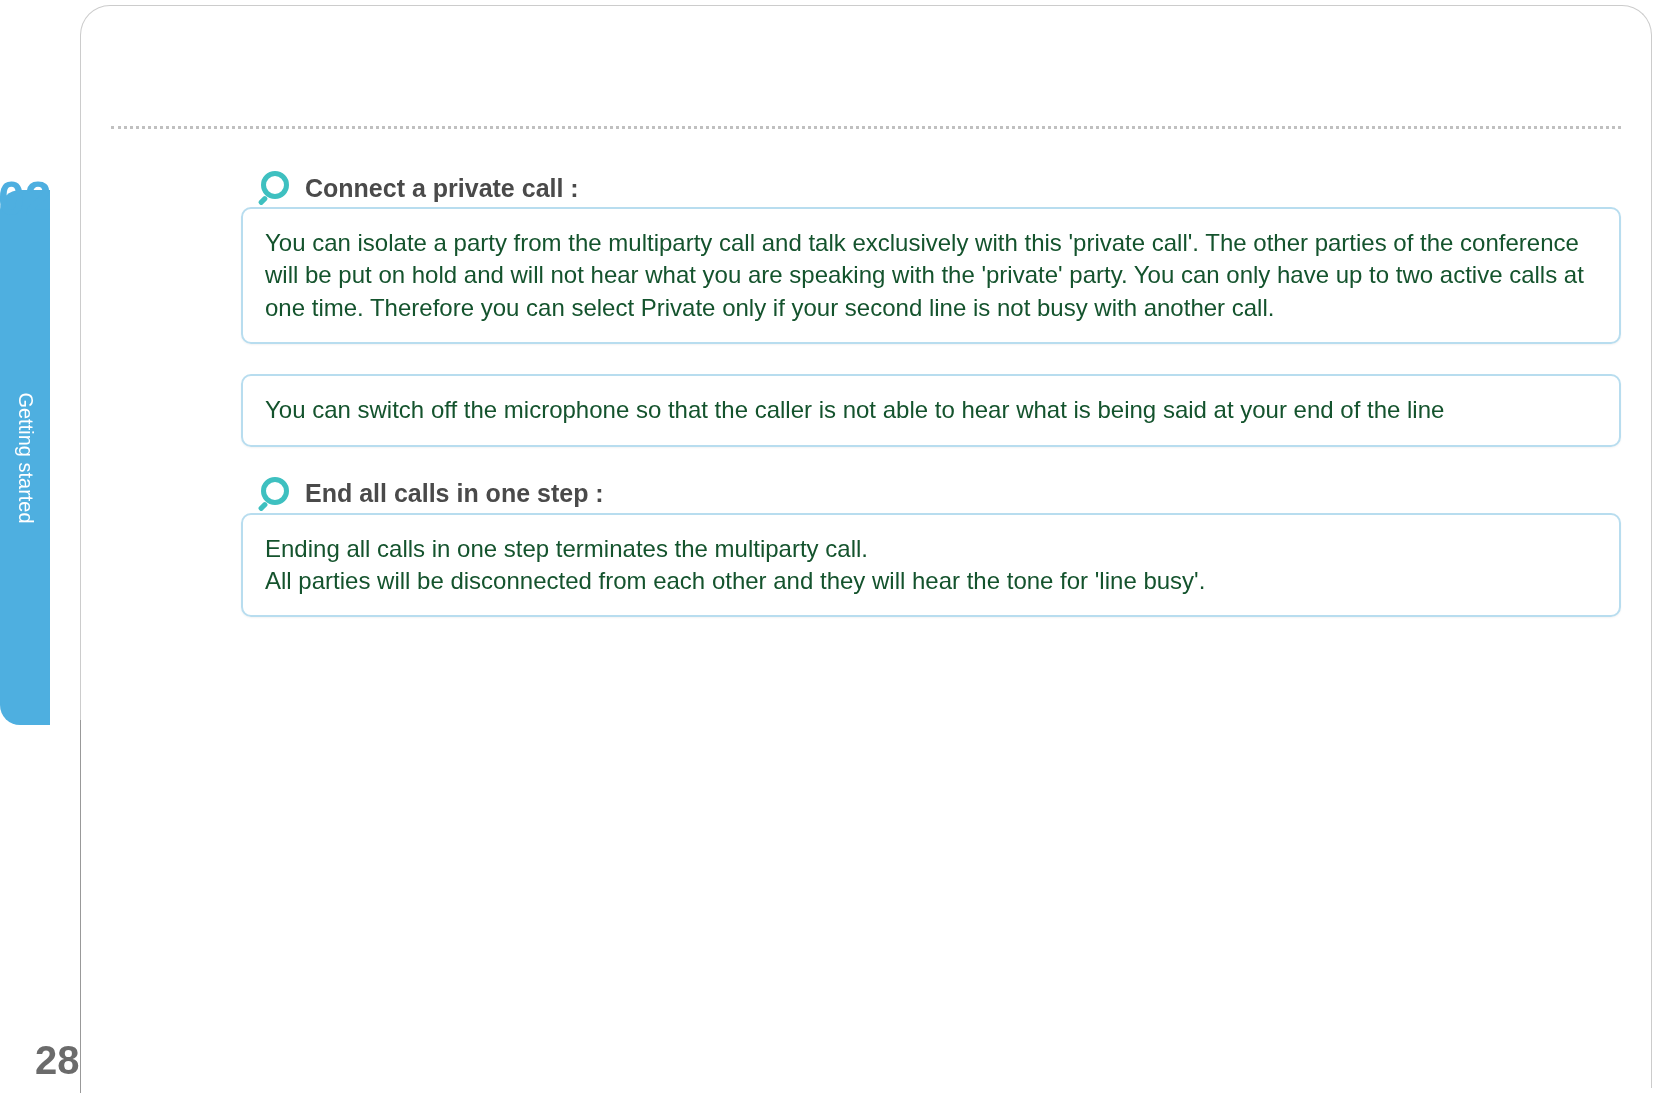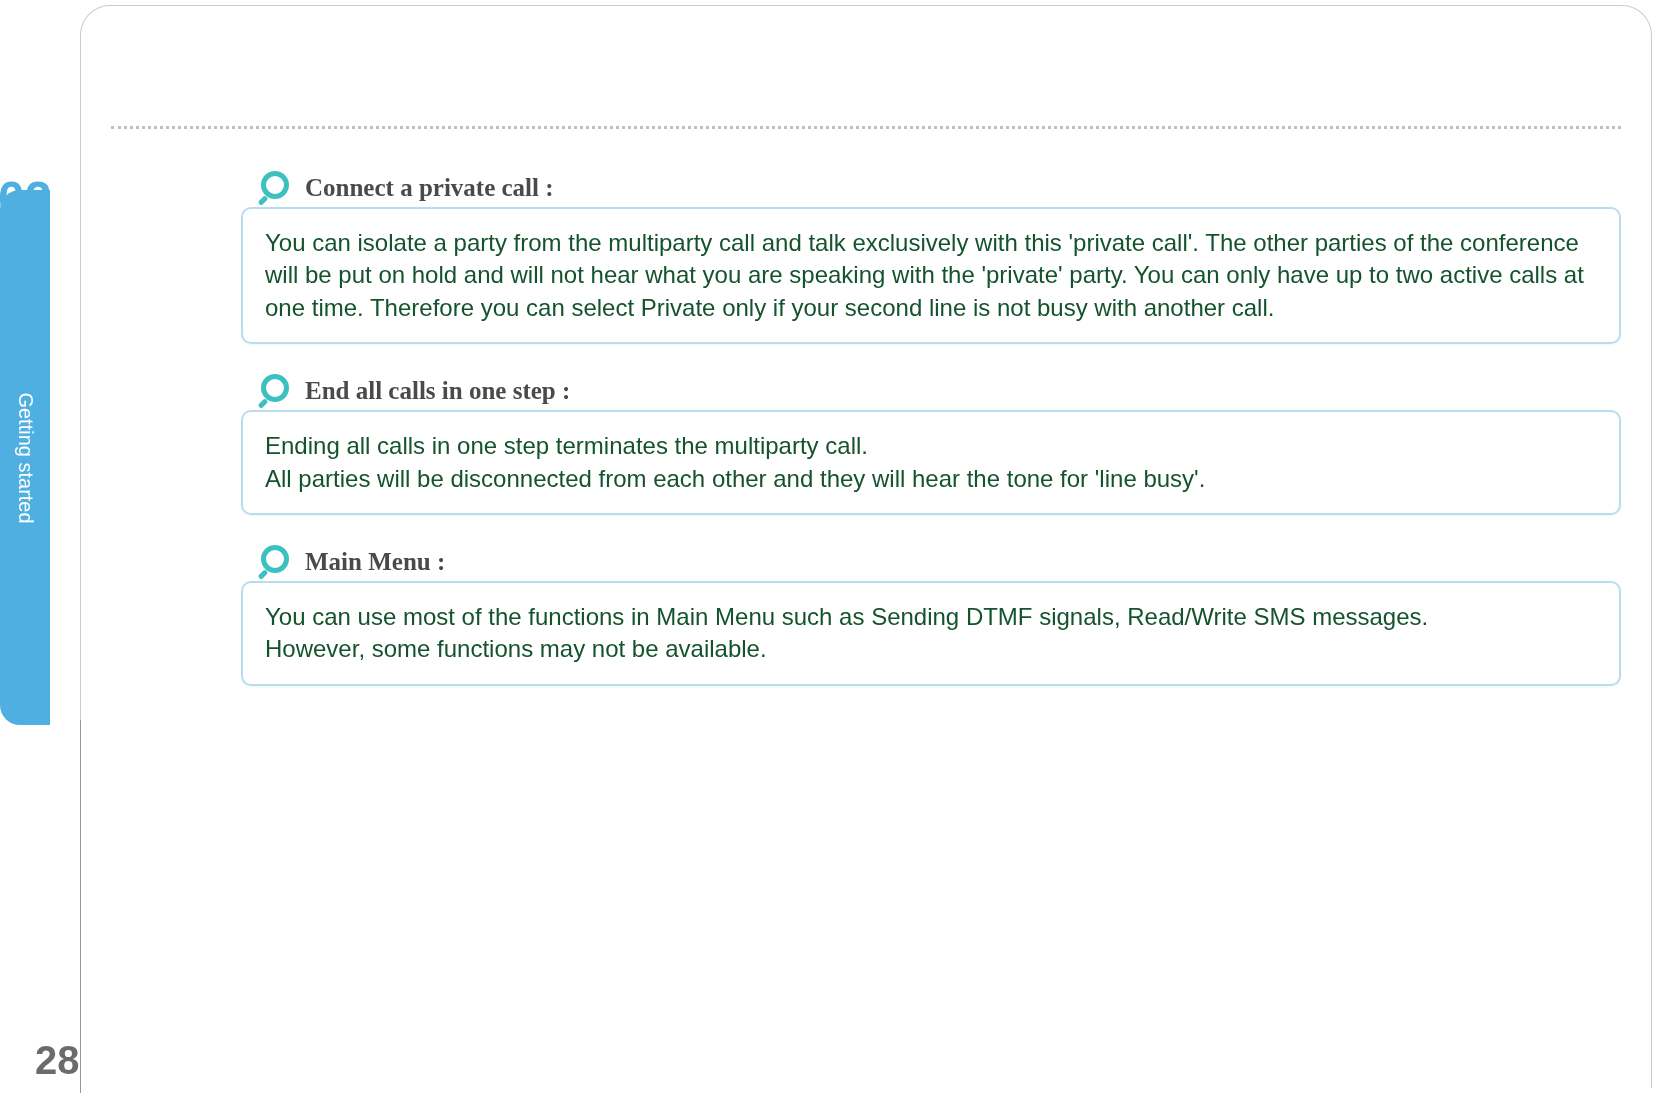--- a/index.html
+++ b/index.html
@@ -75,21 +75,20 @@
       right: 30px;
     }
     .section {
       margin-bottom: 30px;
     }
     .section-header {
       display: flex;
       align-items: center;
       margin-bottom: 2px;
       padding-left: 18px;
-      font-family: Liberation Serif, serif;
     }
     .magnifier-icon {
       width: 34px;
       height: 34px;
       margin-right: 12px;
       position: relative;
       flex-shrink: 0;
     }
     .magnifier-circle {
       width: 28px;
@@ -151,47 +150,38 @@
           <div class="magnifier-handle"></div>
         </div>
         <div class="section-title">Connect a private call :</div>
       </div>
       <div class="section-box">
         <p>You can isolate a party from the multiparty call and talk exclusively with this 'private call'. The other parties of the conference will be put on hold and will not hear what you are speaking with the 'private' party. You can only have up to two active calls at one time. Therefore you can select Private only if your second line is not busy with another call.</p>
       </div>
     </div>
 
     <div class="section">
+      <div class="section-box">
+        <p>You can switch off the microphone so that the caller is not able to hear what is being said at your end of the line</p>
+      </div>
     </div>
 
     <div class="section">
       <div class="section-header">
         <div class="magnifier-icon">
           <div class="magnifier-circle"></div>
           <div class="magnifier-handle"></div>
         </div>
         <div class="section-title">End all calls in one step :</div>
       </div>
       <div class="section-box">
         <p>Ending all calls in one step terminates the multiparty call.<br>All parties will be disconnected from each other and they will hear the tone for 'line busy'.</p>
       </div>
     </div>
 
-    <div class="section">
-      <div class="section-header">
-        <div class="magnifier-icon">
-          <div class="magnifier-circle"></div>
-          <div class="magnifier-handle"></div>
-        </div>
-        <div class="section-title">Main Menu :</div>
-      </div>
-      <div class="section-box">
-        <p>You can use most of the functions in Main Menu such as Sending DTMF signals, Read/Write SMS messages.<br>However, some functions may not be available.</p>
-      </div>
-    </div>
 
   </div>
 </div>
 
 <div class="vertical-divider"></div>
 
 <div class="side-tab">
   <div class="side-tab-label">Getting started</div>
 </div>
 

